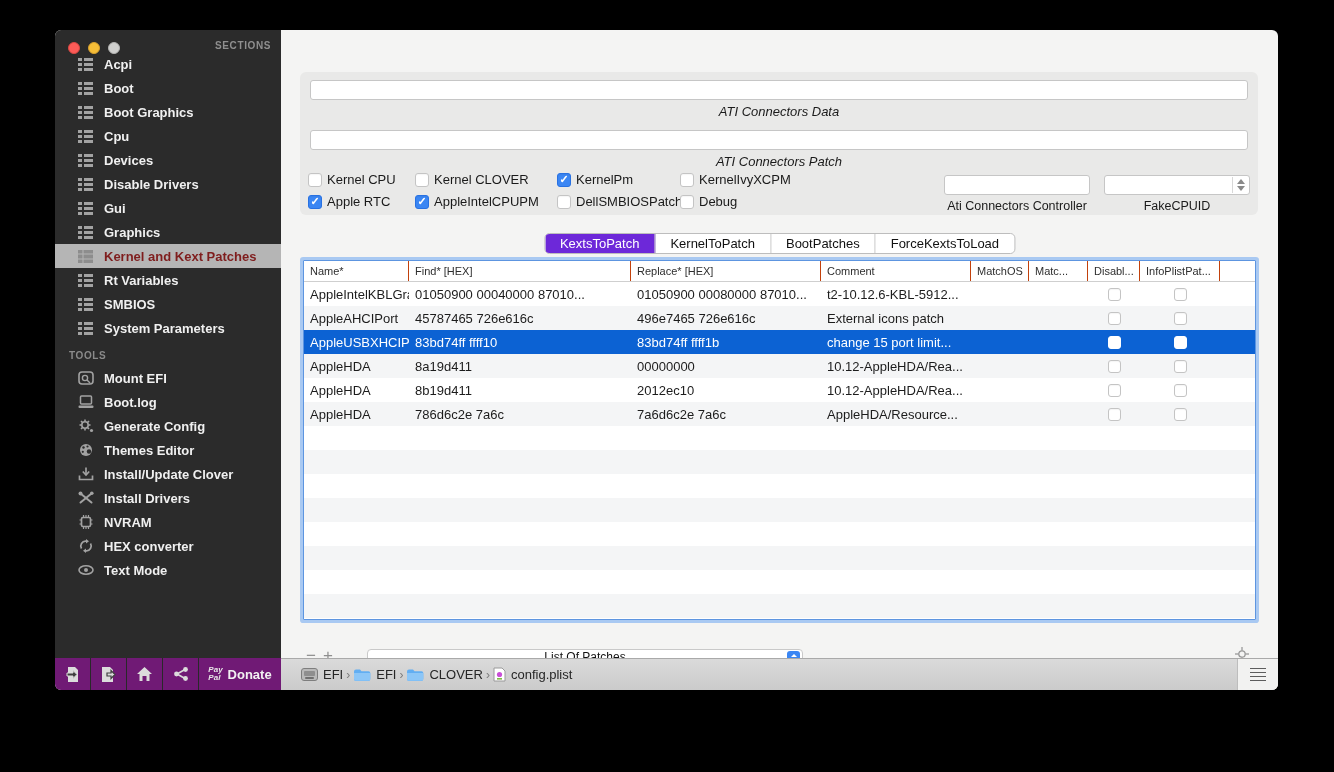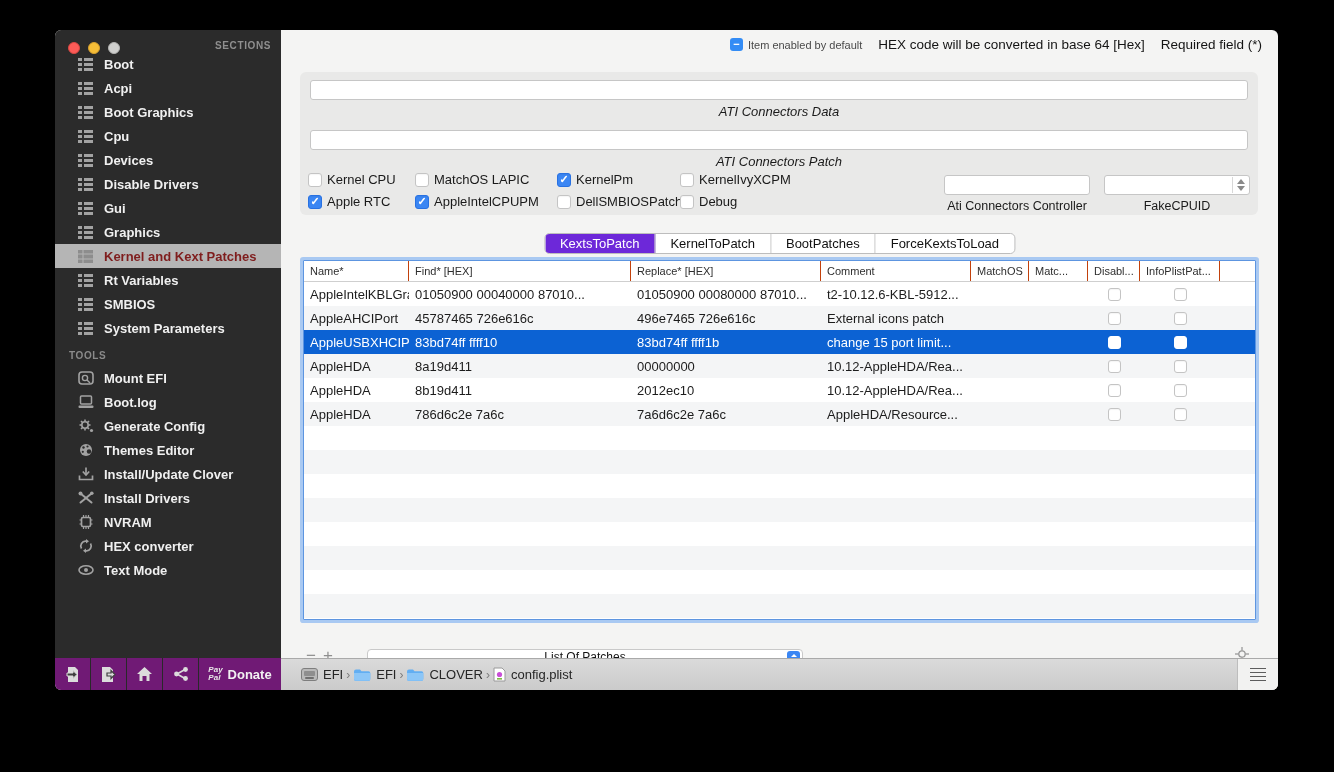--- a/index.html
+++ b/index.html
@@ -143,36 +143,36 @@
               <g fill="#a2a2a2">
                 <rect x="0" y="0" width="4" height="3"></rect>
                 <rect x="6" y="0" width="9" height="3"></rect>
                 <rect x="0" y="5" width="4" height="3"></rect>
                 <rect x="6" y="5" width="9" height="3"></rect>
                 <rect x="0" y="10" width="4" height="3"></rect>
                 <rect x="6" y="10" width="9" height="3"></rect>
               </g>
             </svg>
           </span>
+        <span class="nlabel">Acpi</span>
+      </div>
+      <div class="nav-item">
+        <span class="nicon">
+            <svg width="15" height="13">
+              <g fill="#a2a2a2">
+                <rect x="0" y="0" width="4" height="3"></rect>
+                <rect x="6" y="0" width="9" height="3"></rect>
+                <rect x="0" y="5" width="4" height="3"></rect>
+                <rect x="6" y="5" width="9" height="3"></rect>
+                <rect x="0" y="10" width="4" height="3"></rect>
+                <rect x="6" y="10" width="9" height="3"></rect>
+              </g>
+            </svg>
+          </span>
         <span class="nlabel">Boot</span>
-      </div>
-      <div class="nav-item">
-        <span class="nicon">
-            <svg width="15" height="13">
-              <g fill="#a2a2a2">
-                <rect x="0" y="0" width="4" height="3"></rect>
-                <rect x="6" y="0" width="9" height="3"></rect>
-                <rect x="0" y="5" width="4" height="3"></rect>
-                <rect x="6" y="5" width="9" height="3"></rect>
-                <rect x="0" y="10" width="4" height="3"></rect>
-                <rect x="6" y="10" width="9" height="3"></rect>
-              </g>
-            </svg>
-          </span>
-        <span class="nlabel">Acpi</span>
       </div>
       <div class="nav-item">
         <span class="nicon">
             <svg width="15" height="13">
               <g fill="#a2a2a2">
                 <rect x="0" y="0" width="4" height="3"></rect>
                 <rect x="6" y="0" width="9" height="3"></rect>
                 <rect x="0" y="5" width="4" height="3"></rect>
                 <rect x="6" y="5" width="9" height="3"></rect>
                 <rect x="0" y="10" width="4" height="3"></rect>
@@ -472,42 +472,34 @@
         </svg>
     </div>
     <div class="stb-cell donate">
       <span class="pp"><span>Pay</span><br><span>Pal</span></span>
       <span class="donate-txt">Donate</span>
     </div>
   </div>
 
   <div class="main">
 
-    <div class="legend">
-      <div class="legend-item">
-        <span class="legend-cb"></span>
-        <span class="legend-small">Item enabled by default</span>
-      </div>
-      <span class="legend-big">HEX code will be converted in base 64 [Hex]</span>
-      <span class="legend-big">Required field (*)</span>
-    </div>
 
     <div class="panel">
       <input class="tfield f-data" value="" style="">
       <div class="plabel pl-data">ATI Connectors Data</div>
       <input class="tfield f-patch" value="" style="">
       <div class="plabel pl-patch">ATI Connectors Patch</div>
 
       <div class="opt o0">
         <span class="cb"></span>
         <span class="olabel">Kernel CPU</span>
       </div>
       <div class="opt o1">
         <span class="cb"></span>
-        <span class="olabel">MatchOS LAPIC</span>
+        <span class="olabel">Kernel CLOVER</span>
       </div>
       <div class="opt o2">
         <span class="cb on"></span>
         <span class="olabel">KernelPm</span>
       </div>
       <div class="opt o3">
         <span class="cb"></span>
         <span class="olabel">KernelIvyXCPM</span>
       </div>
       <div class="opt o4">

